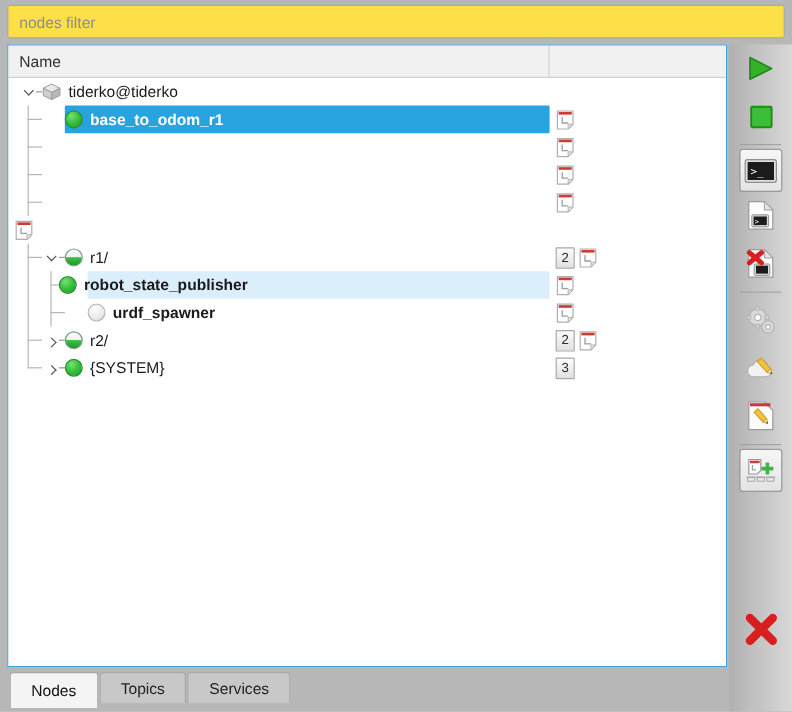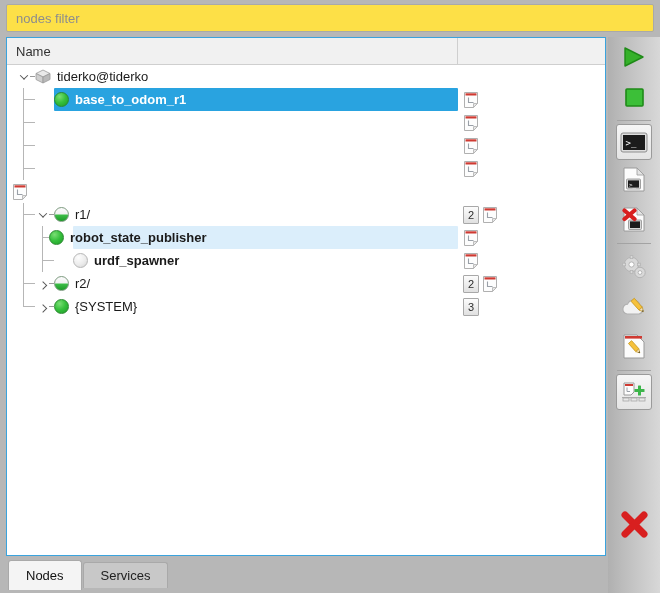--- a/index.html
+++ b/index.html
@@ -190,21 +190,21 @@
   .tb-sep {
     width: 34px; height: 1px;
     background: #a3a3a3;
     margin: 3px 0;
   }
 
   
   .tabs {
     position: absolute; left: 8px; bottom: 3px;
     height: 30px;
-    display: flex; align-items: center;
+    display: flex; align-items: flex-start;
   }
   .tab {
     height: 26px;
     padding: 0 17px;
     display: flex; align-items: center;
     font-size: 13px;
     color: #222;
     background: #c8c8c8;
     border: 1px solid #a9a9a9;
     border-bottom: none;
@@ -585,16 +585,17 @@
               <line x1="5" y1="5" x2="24" y2="24"></line>
               <line x1="24" y1="5" x2="5" y2="24"></line>
             </g>
           </svg>
         </span>
       </div>
     </div>
 
   <div class="tabs" id="tabs">
       <div class="tab active">Nodes</div>
+      <div class="tab">Topics</div>
       <div class="tab">Services</div>
     </div>
 
 </div>
 
 </body></html>

